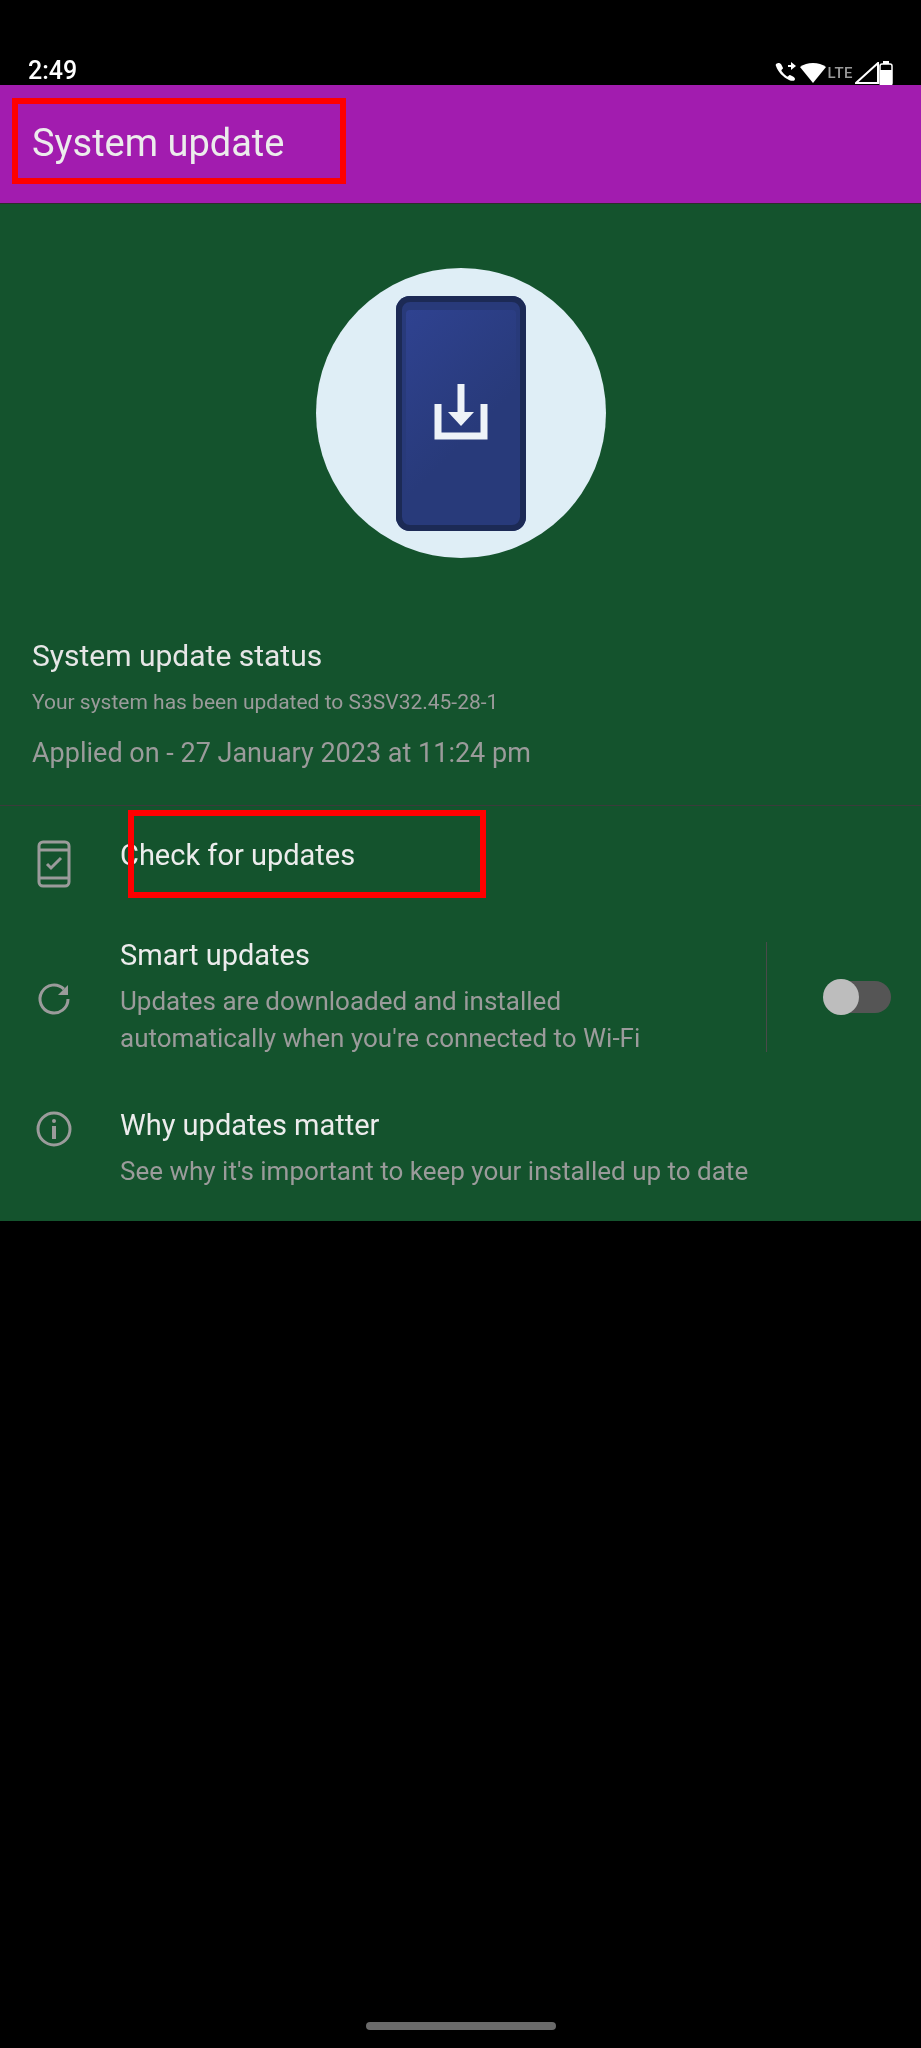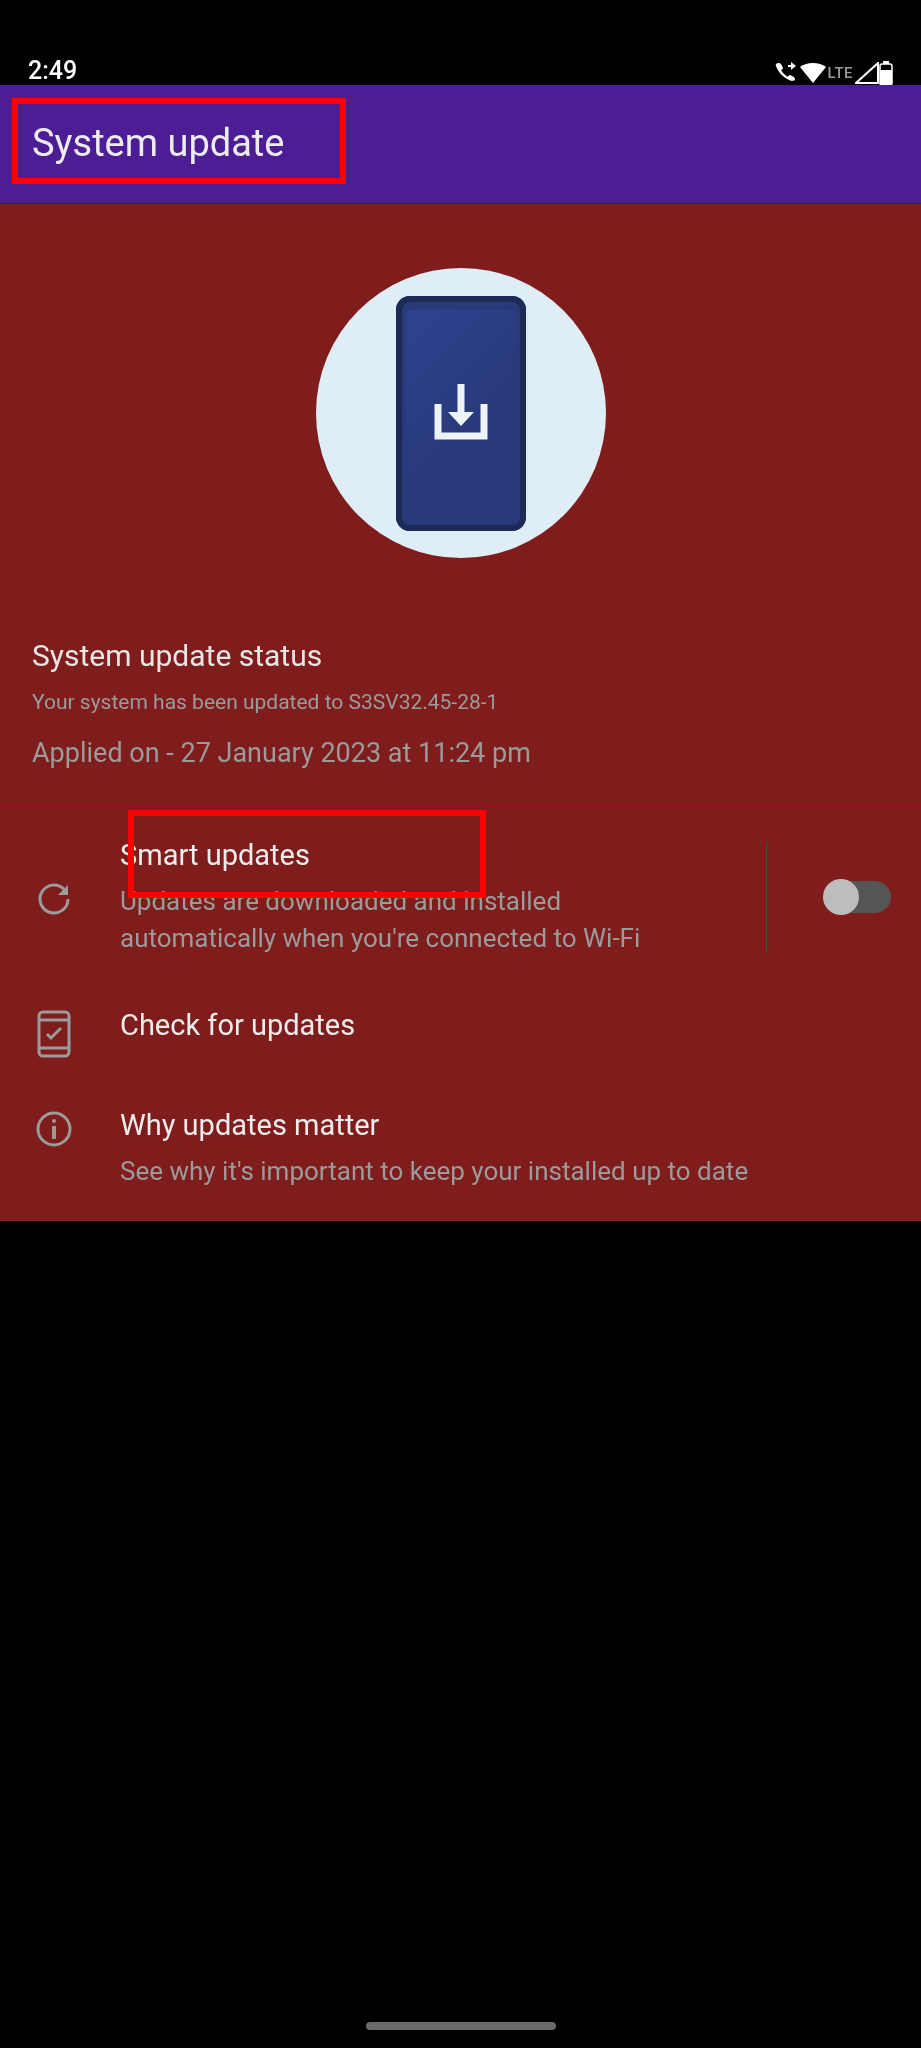--- a/index.html
+++ b/index.html
@@ -17,31 +17,31 @@
     display: flex;
     align-items: flex-end;
     justify-content: space-between;
     padding: 0 28px 0 28px;
   }
   .status-time { font-size: 25px; font-weight: 500; color: #fff; }
   .status-icons { display: flex; align-items: center; }
   .status-icons svg { display: block; }
   .status-icons .lte { font-size: 15px; color: #9a9a9a; font-weight: 500; letter-spacing: 0.5px; margin: 0 2px; }
   .header-bar {
-    background: #4c1d95;
+    background: #a21caf;
     padding: 36px 32px 38px 32px;
     border-bottom: 1px solid #2d2d2d;
   }
   .header-title {
     font-size: 38px;
     font-weight: 400;
     color: #ececec;
   }
   .content {
-    background: #7f1d1d;
+    background: #14532d;
   }
   .hero {
     display: flex;
     justify-content: center;
     padding: 64px 0 56px 0;
   }
   .hero-circle {
     width: 290px;
     height: 290px;
     border-radius: 50%;
@@ -185,53 +185,53 @@
   </div>
 
   <div class="status-section">
     <div class="status-heading">System update status</div>
     <div class="status-sub">Your system has been updated to S3SV32.45-28-1</div>
     <div class="status-date">Applied on - 27 January 2023 at 11:24 pm</div>
   </div>
 
   <div class="list">
 
-    <div class="row" style="align-items:stretch;">
-      <div class="row-icon" style="align-self:center;">
-        <svg width="40" height="40" viewBox="0 0 40 40">
-            <path fill="none" stroke="#9b9b9b" stroke-width="3" d="M34 20a14 14 0 1 1-4.1-9.9"></path>
-            <path fill="#9b9b9b" d="M34 6v10H24z"></path>
-          </svg>
-      </div>
-      <div class="row-body" style="align-self:center;">
-        <div class="row-title">Smart updates</div>
-        <div class="row-desc">Updates are downloaded and installed automatically when you're connected to Wi-Fi</div>
-      </div>
-      <div class="row-divider-vert"></div>
-      <div class="row-toggle">
-        <div class="toggle">
-          <div class="toggle-thumb"></div>
-        </div>
-      </div>
-    </div>
-
     <div class="row">
       <div class="row-icon">
         <svg width="34" height="48" viewBox="0 0 34 48">
             <rect x="2" y="2" width="30" height="44" rx="4" fill="none" stroke="#9b9b9b" stroke-width="3"></rect>
             <line x1="2" y1="10" x2="32" y2="10" stroke="#9b9b9b" stroke-width="3"></line>
             <line x1="2" y1="38" x2="32" y2="38" stroke="#9b9b9b" stroke-width="3"></line>
             <path d="M10 24 l4 4 l10 -10" fill="none" stroke="#9b9b9b" stroke-width="3"></path>
           </svg>
       </div>
       <div class="row-body">
         <div class="row-title">Check for updates</div>
       </div>
     </div>
 
+    <div class="row" style="align-items:stretch;">
+      <div class="row-icon" style="align-self:center;">
+        <svg width="40" height="40" viewBox="0 0 40 40">
+            <path fill="none" stroke="#9b9b9b" stroke-width="3" d="M34 20a14 14 0 1 1-4.1-9.9"></path>
+            <path fill="#9b9b9b" d="M34 6v10H24z"></path>
+          </svg>
+      </div>
+      <div class="row-body" style="align-self:center;">
+        <div class="row-title">Smart updates</div>
+        <div class="row-desc">Updates are downloaded and installed automatically when you're connected to Wi-Fi</div>
+      </div>
+      <div class="row-divider-vert"></div>
+      <div class="row-toggle">
+        <div class="toggle">
+          <div class="toggle-thumb"></div>
+        </div>
+      </div>
+    </div>
+
     <div class="row">
       <div class="row-icon">
         <svg width="38" height="38" viewBox="0 0 38 38">
             <circle cx="19" cy="19" r="16" fill="none" stroke="#9b9b9b" stroke-width="3"></circle>
             <circle cx="19" cy="11" r="2" fill="#9b9b9b"></circle>
             <rect x="17" y="16" width="4" height="13" fill="#9b9b9b"></rect>
           </svg>
       </div>
       <div class="row-body">
         <div class="row-title">Why updates matter</div>

